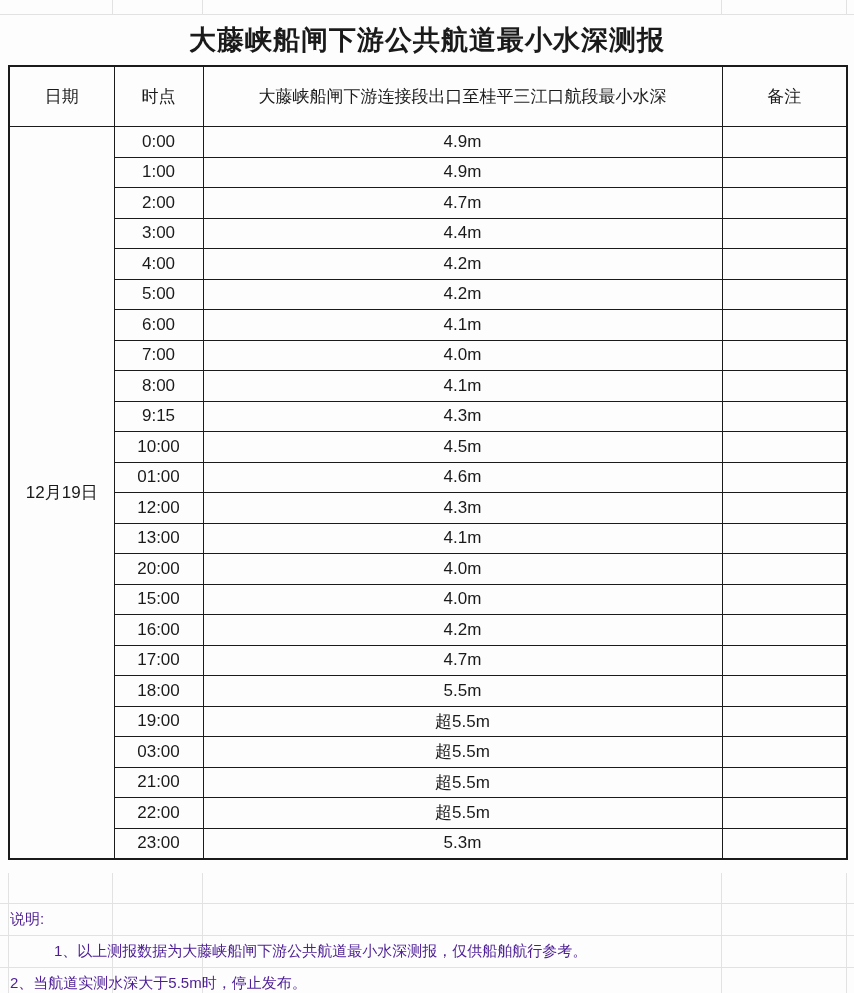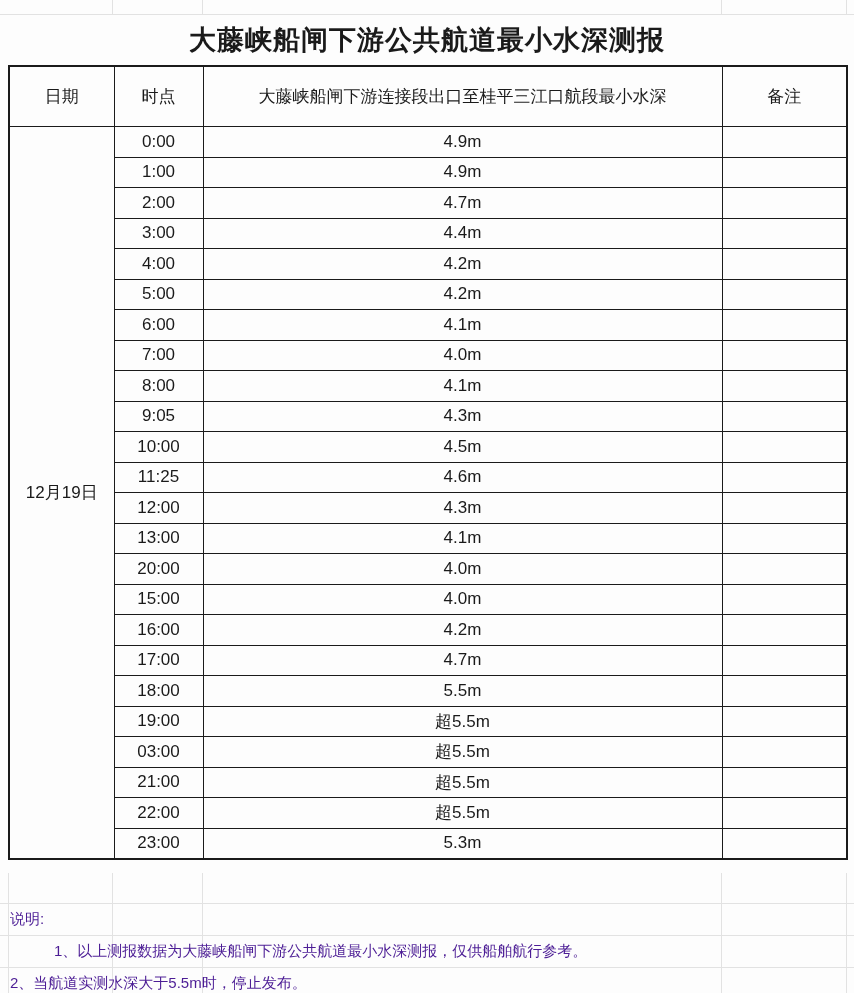--- a/index.html
+++ b/index.html
@@ -111,31 +111,31 @@
         <td>7:00</td>
         <td>4.0m</td>
         <td></td>
       </tr>
       <tr>
         <td>8:00</td>
         <td>4.1m</td>
         <td></td>
       </tr>
       <tr>
-        <td>9:05</td>
+        <td>9:15</td>
         <td>4.3m</td>
         <td></td>
       </tr>
       <tr>
         <td>10:00</td>
         <td>4.5m</td>
         <td></td>
       </tr>
       <tr>
-        <td>11:25</td>
+        <td>01:00</td>
         <td>4.6m</td>
         <td></td>
       </tr>
       <tr>
         <td>12:00</td>
         <td>4.3m</td>
         <td></td>
       </tr>
       <tr>
         <td>13:00</td>

